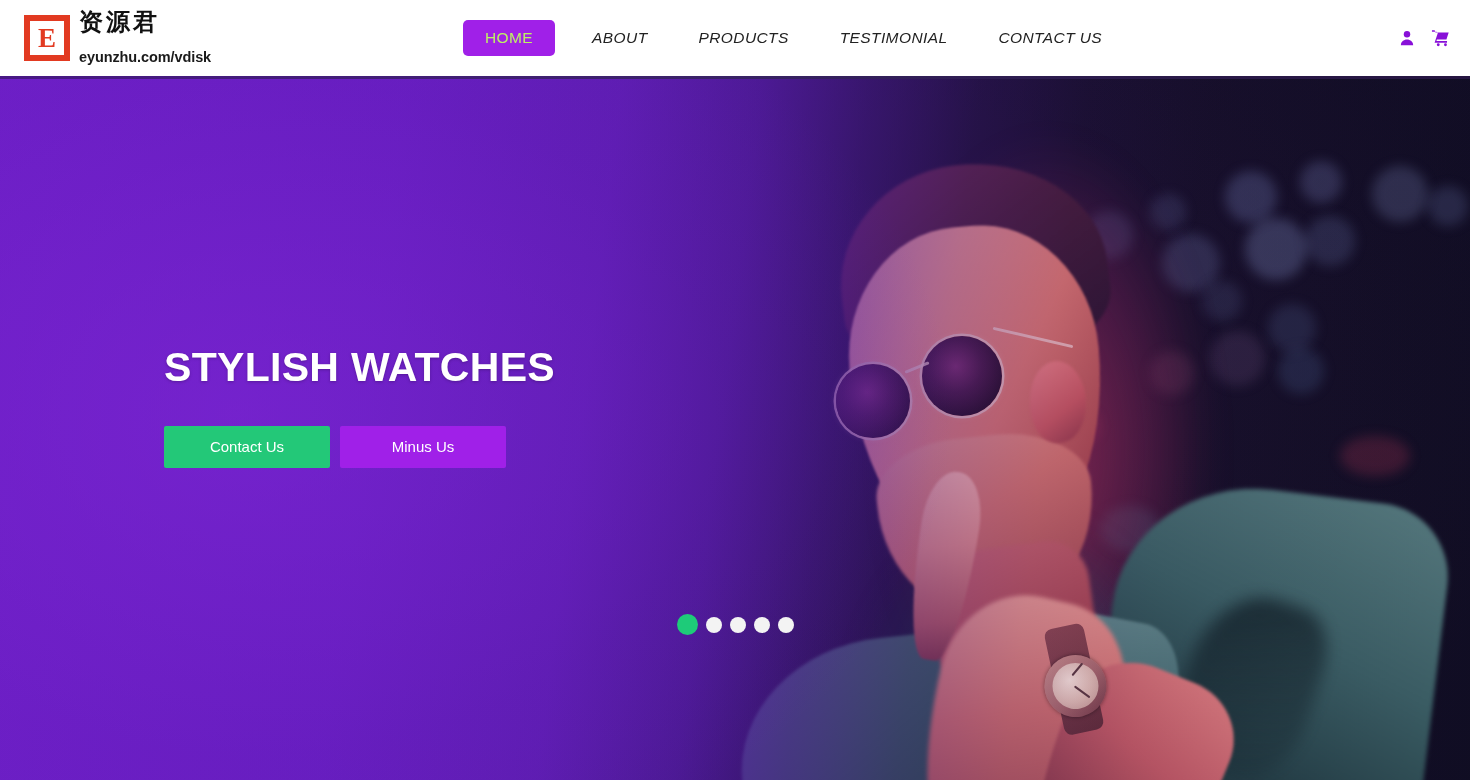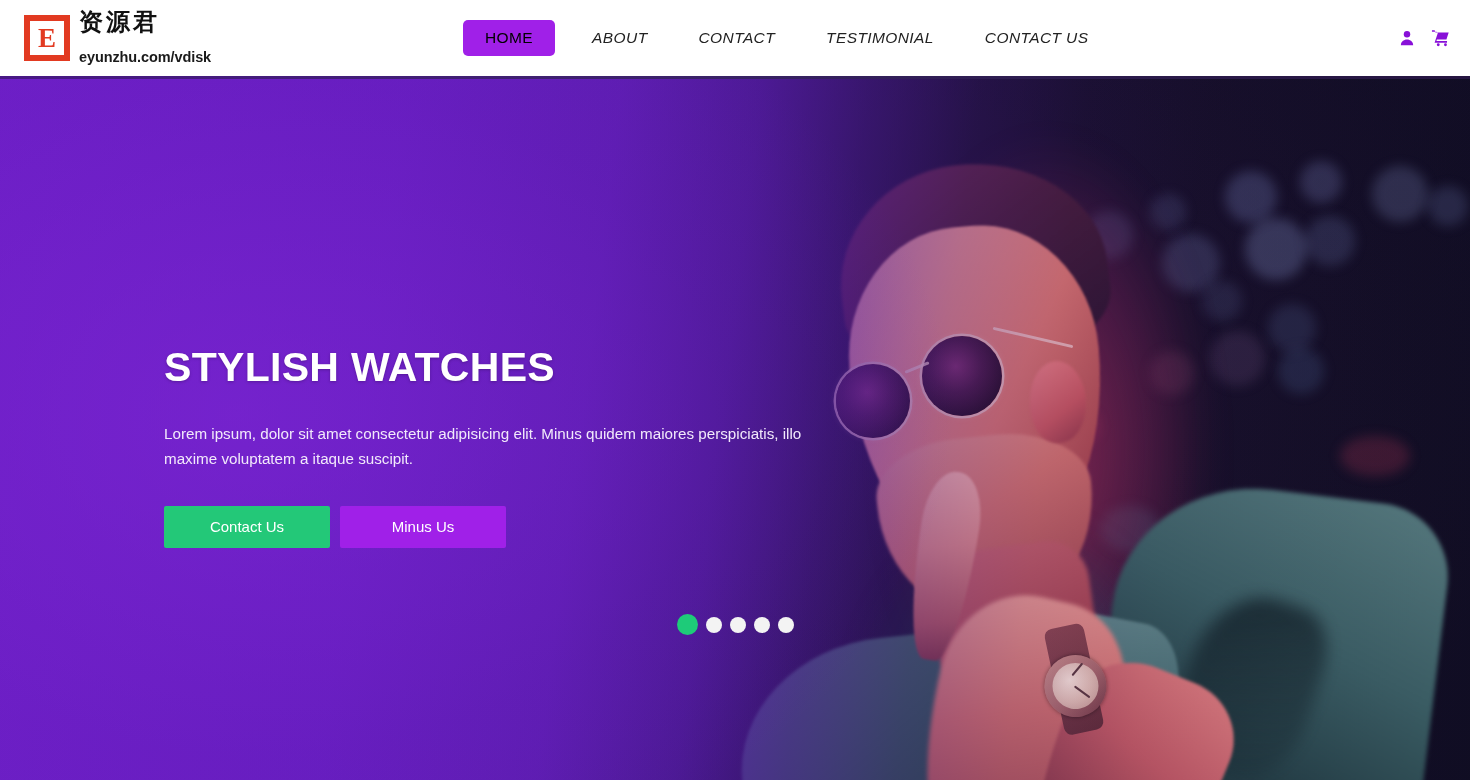--- a/index.html
+++ b/index.html
@@ -80,21 +80,21 @@
     padding:9px 14px;
     white-space:nowrap;
     cursor:pointer;
     background:transparent;
     border:none;
     font-family:"Liberation Sans", sans-serif;
   }
   .nav-item + .nav-item{ margin-left:23px;font-style:italic; }
   .nav-item.active{
     background:#a020e8;
-    color:#000000;
+    color:#bef264;
     border-radius:5px;
     padding:9px 22px;
   }
 
   .header-icons{
     position:absolute;
     right:20px;
     top:0;
     height:76px;
     display:flex;
@@ -431,21 +431,21 @@
     </div>
     <div class="brand-text">
       <div class="brand-cn">资源君</div>
       <div class="brand-url">eyunzhu.com/vdisk</div>
     </div>
   </div>
 
   <nav class="nav">
     <a class="nav-item active" href="#">HOME</a>
     <a class="nav-item" href="#">ABOUT</a>
-    <a class="nav-item" href="#">CONTACT</a>
+    <a class="nav-item" href="#">PRODUCTS</a>
     <a class="nav-item" href="#">TESTIMONIAL</a>
     <a class="nav-item" href="#">CONTACT US</a>
   </nav>
 
   <div class="header-icons">
     <span class="hicon">
       <svg width="18" height="18" viewBox="0 0 24 24" fill="#8810d8" aria-hidden="true">
         <circle cx="12" cy="7" r="4.3"></circle>
         <path d="M3.8 21.5c0-4.6 3.7-7.6 8.2-7.6s8.2 3 8.2 7.6z"></path>
       </svg>
@@ -515,21 +515,20 @@
       </div>
     </div>
   </div>
 
   <div class="hero-overlay"></div>
   <div class="hero-overlay2"></div>
   <div class="hero-topline"></div>
 
   <div class="hero-content">
     <h1 class="hero-title">STYLISH WATCHES</h1>
-    <p class="hero-desc">Lorem ipsum, dolor sit amet consectetur adipisicing elit. Minus quidem maiores perspiciatis, illo maxime voluptatem a itaque suscipit.</p>
     <div class="hero-buttons">
       <button class="btn btn-green">Contact Us</button>
       <button class="btn btn-purple">Minus Us</button>
     </div>
   </div>
 
   <div class="dots">
     <span class="dot active"></span>
     <span class="dot"></span>
     <span class="dot"></span>

